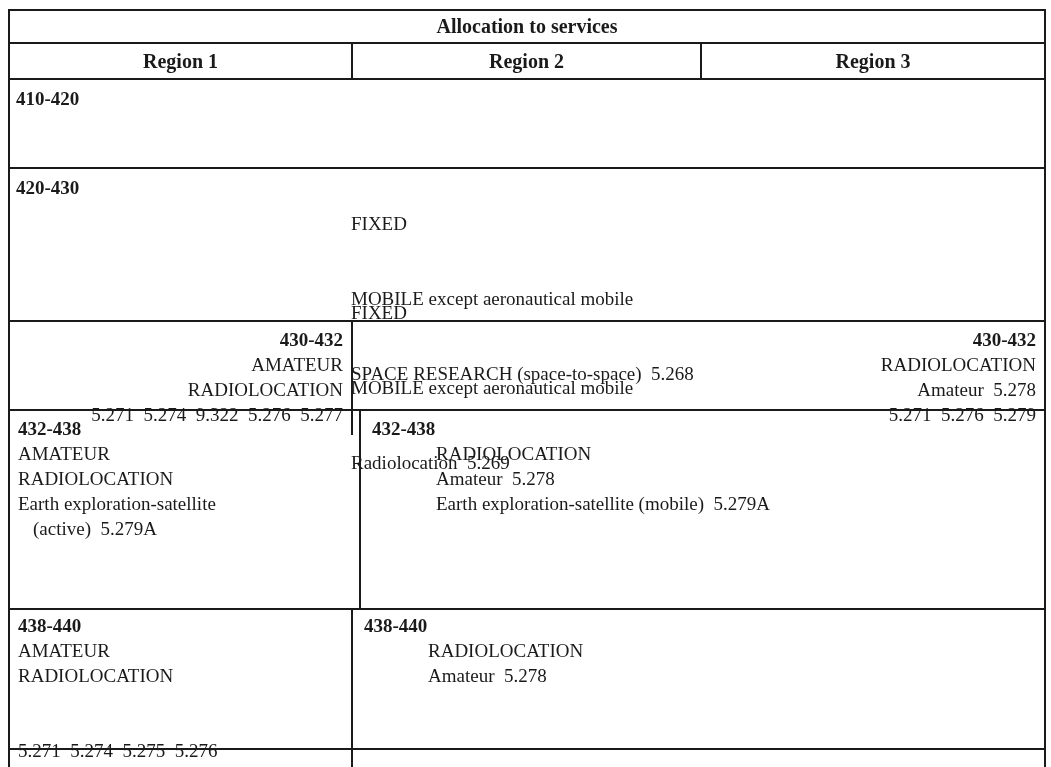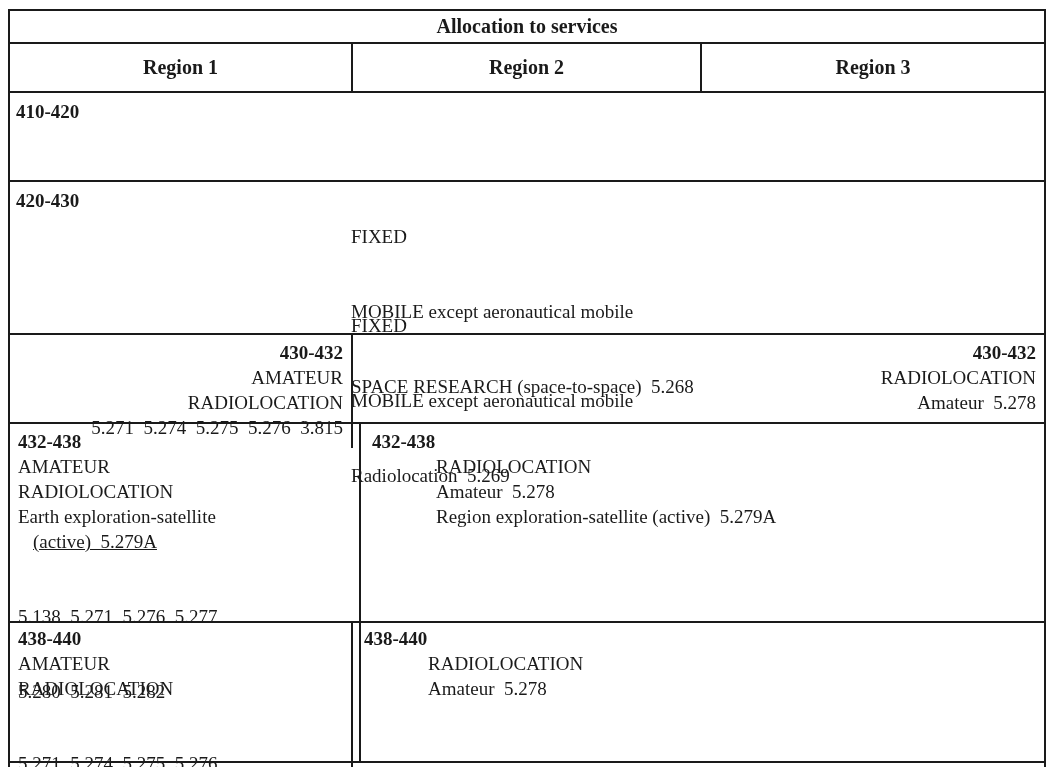--- a/index.html
+++ b/index.html
@@ -34,21 +34,21 @@
   
   .title-row {
     height: 31px;
     display: flex;
     align-items: center;
     justify-content: center;
     font-weight: bold;
     font-size: 20px;
   }
   .region-row {
-    height: 49px;
+    height: 36px;
     display: grid;
     grid-template-columns: 341px 349px auto;
   }
   .region-cell {
     box-sizing: border-box;
     display: flex;
     align-items: center;
     justify-content: center;
     font-weight: bold;
     font-size: 20px;
@@ -83,21 +83,21 @@
     display: flex;
     flex-direction: column;
     white-space: pre-wrap;
   }
   .cell.r23 {
     border-left: 2px solid #1a1a1a;
     padding-left: 11px;
   }
   .band { font-weight: bold; }
   .cell.r23 .ind { padding-left: 64px; }
-  .wrap-line { padding-left: 15px; text-decoration: underline; }
+  .wrap-line { padding-left: 15px; }
   .push { margin-top: auto; }
 
   .h-r410 { height: 89px; }
   .h-r420 { height: 153px; }
   .h-r430 { height: 89px; text-align: right; }
   .h-r432 { height: 199px; gap: 8px; }
   .h-r438 { height: 140px; }
   .r438 .cell { padding-top: 3px; padding-bottom: 6px; }
   .partial-row { height: 30px; }
 </style>
@@ -132,46 +132,43 @@
       <div>MOBILE except aeronautical mobile</div>
       <div>Radiolocation  5.269</div>
     </div>
   </div>
 
   <div class="row split-row h-r430">
     <div class="cell r1">
       <div class="band">430-432</div>
       <div>AMATEUR</div>
       <div>RADIOLOCATION</div>
-      <div>5.271  5.274  5.275  5.276  3.815</div>
+      <div>5.271  5.274  9.322  5.276  5.277</div>
     </div>
     <div class="cell r23">
       <div class="band">430-432</div>
       <div class="ind">RADIOLOCATION</div>
       <div class="ind">Amateur  5.278</div>
+      <div class="ind">5.271  5.276  5.279</div>
     </div>
   </div>
 
   <div class="row split-row h-r432">
     <div class="cell r1">
       <div class="band">432-438</div>
       <div>AMATEUR</div>
       <div>RADIOLOCATION</div>
       <div>Earth exploration-satellite</div>
       <div class="wrap-line">(active)  5.279A</div>
-      <div class="push">
-        <div>5.138  5.271  5.276  5.277</div>
-        <div>5.280  5.281  5.282</div>
-      </div>
     </div>
     <div class="cell r23">
       <div class="band">432-438</div>
       <div class="ind">RADIOLOCATION</div>
       <div class="ind">Amateur  5.278</div>
-      <div class="ind">Region exploration-satellite (active)  5.279A</div>
+      <div class="ind">Earth exploration-satellite (mobile)  5.279A</div>
     </div>
   </div>
 
   <div class="row split-row h-r438 r438">
     <div class="cell r1">
       <div class="band">438-440</div>
       <div>AMATEUR</div>
       <div>RADIOLOCATION</div>
       <div class="push">
         <div>5.271  5.274  5.275  5.276</div>

